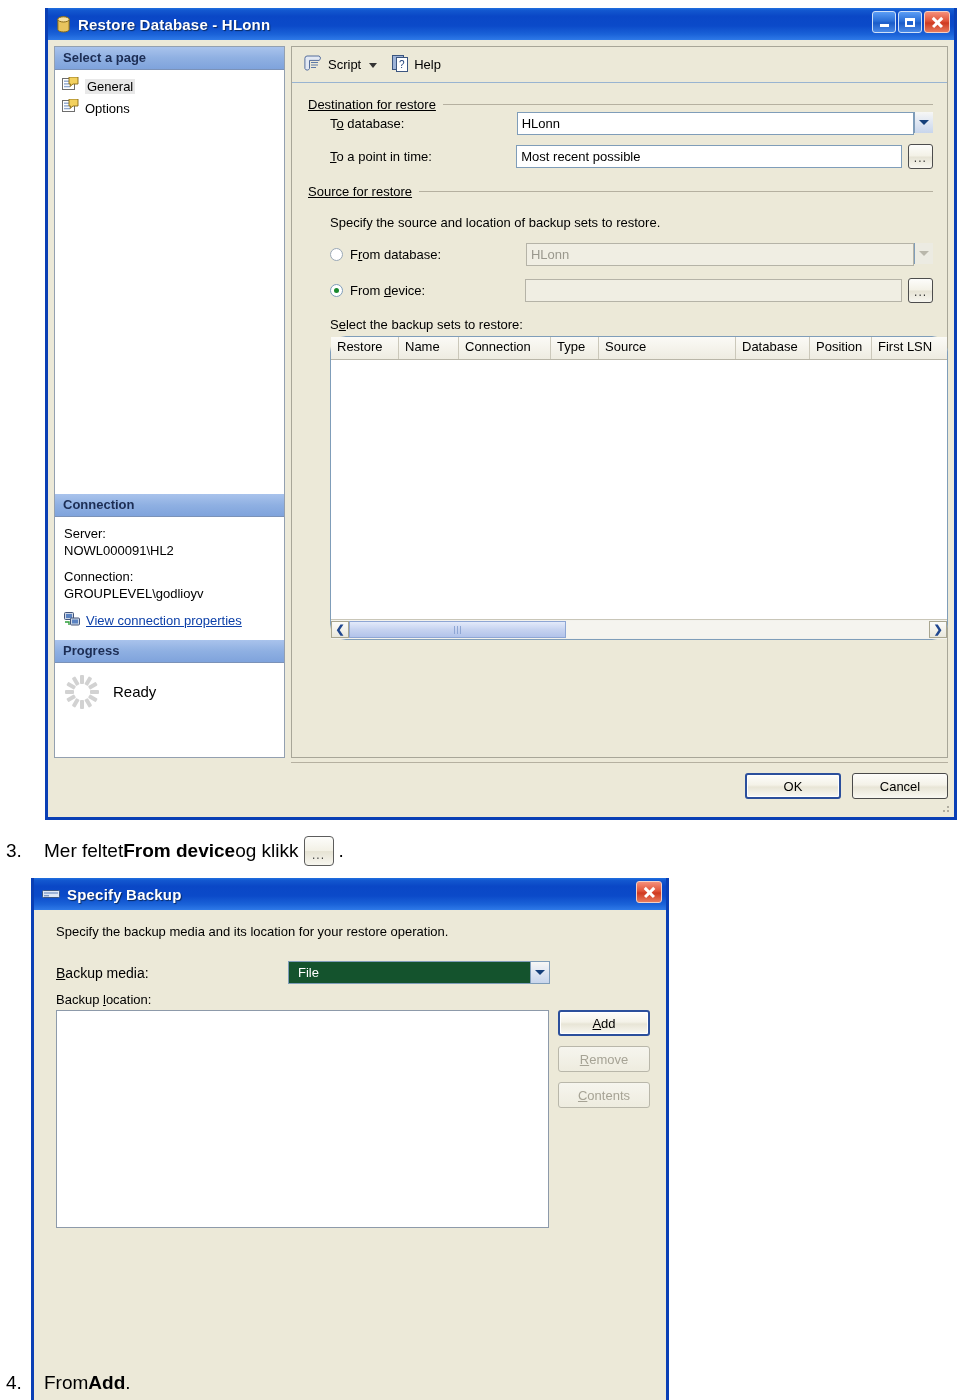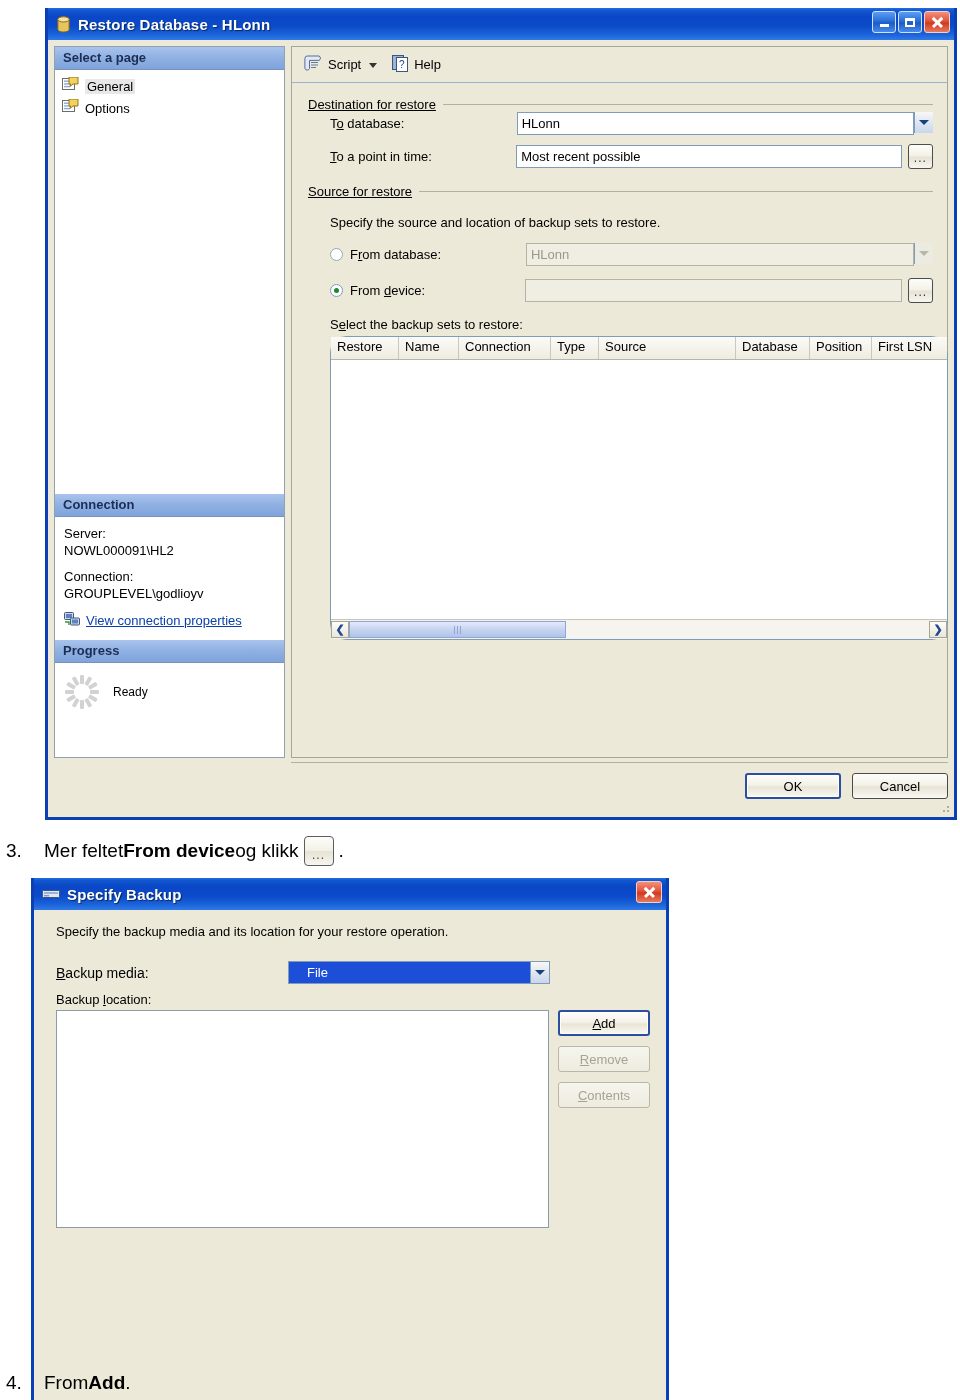--- a/index.html
+++ b/index.html
@@ -120,21 +120,21 @@
     color: #0b3fa8; text-decoration: underline; font-size: 13px;
   }
 
   .progress-row { display:flex; align-items:center; padding: 12px 0 0 10px; }
   .spinner { width: 34px; height: 34px; position: relative; }
   .spinner b {
     position: absolute; left: 15px; top: 0;
     width: 4px; height: 9px; background:#d2d2d2; border-radius:1px;
     transform-origin: 2px 17px;
   }
-  .progress-row .ptext { margin-left: 14px; font-size: 12px; }
+  .progress-row .ptext { margin-left: 14px; font-size: 15px; }
 
   
   .right-pane {
     position: absolute;
     left: 243px; top: 6px;
     right: 6px; height: 712px;
     background: #ece9d8;
     border: 1px solid #a8a698;
     box-sizing: border-box;
   }
@@ -295,22 +295,22 @@
     box-sizing:border-box;
   }
   .sb-desc { font-size:13px; margin-bottom: 22px; }
   .sb-row { display:flex; align-items:center; margin-bottom: 8px; }
   .sb-row .lab { width: 232px; font-size:14px; }
   .combo-sel {
     width: 262px; height: 23px; border:1px solid #7f9db9; box-sizing:border-box;
     display:flex; align-items:stretch; background:#fff;
   }
   .combo-sel .val {
-    flex:1; background:#1d4ed8; color:#fff; font-size:13px;
-    display:flex; align-items:center; padding-left:18px;
+    flex:1; background:#14532d; color:#fff; font-size:13px;
+    display:flex; align-items:center; padding-left:9px;
   }
   .loc-label { font-size:13px; margin: 4px 0 3px 0; }
   .loc-area { display:flex; }
   .loc-list {
     width: 498px; height: 218px;
     background:#fff; border:1px solid #8d9aaa; box-sizing:border-box;
   }
   .loc-buttons { margin-left: 9px; display:flex; flex-direction:column; gap: 10px; }
   .loc-buttons .xp-btn { width: 92px; min-width:92px; }
   .sb-footer {

